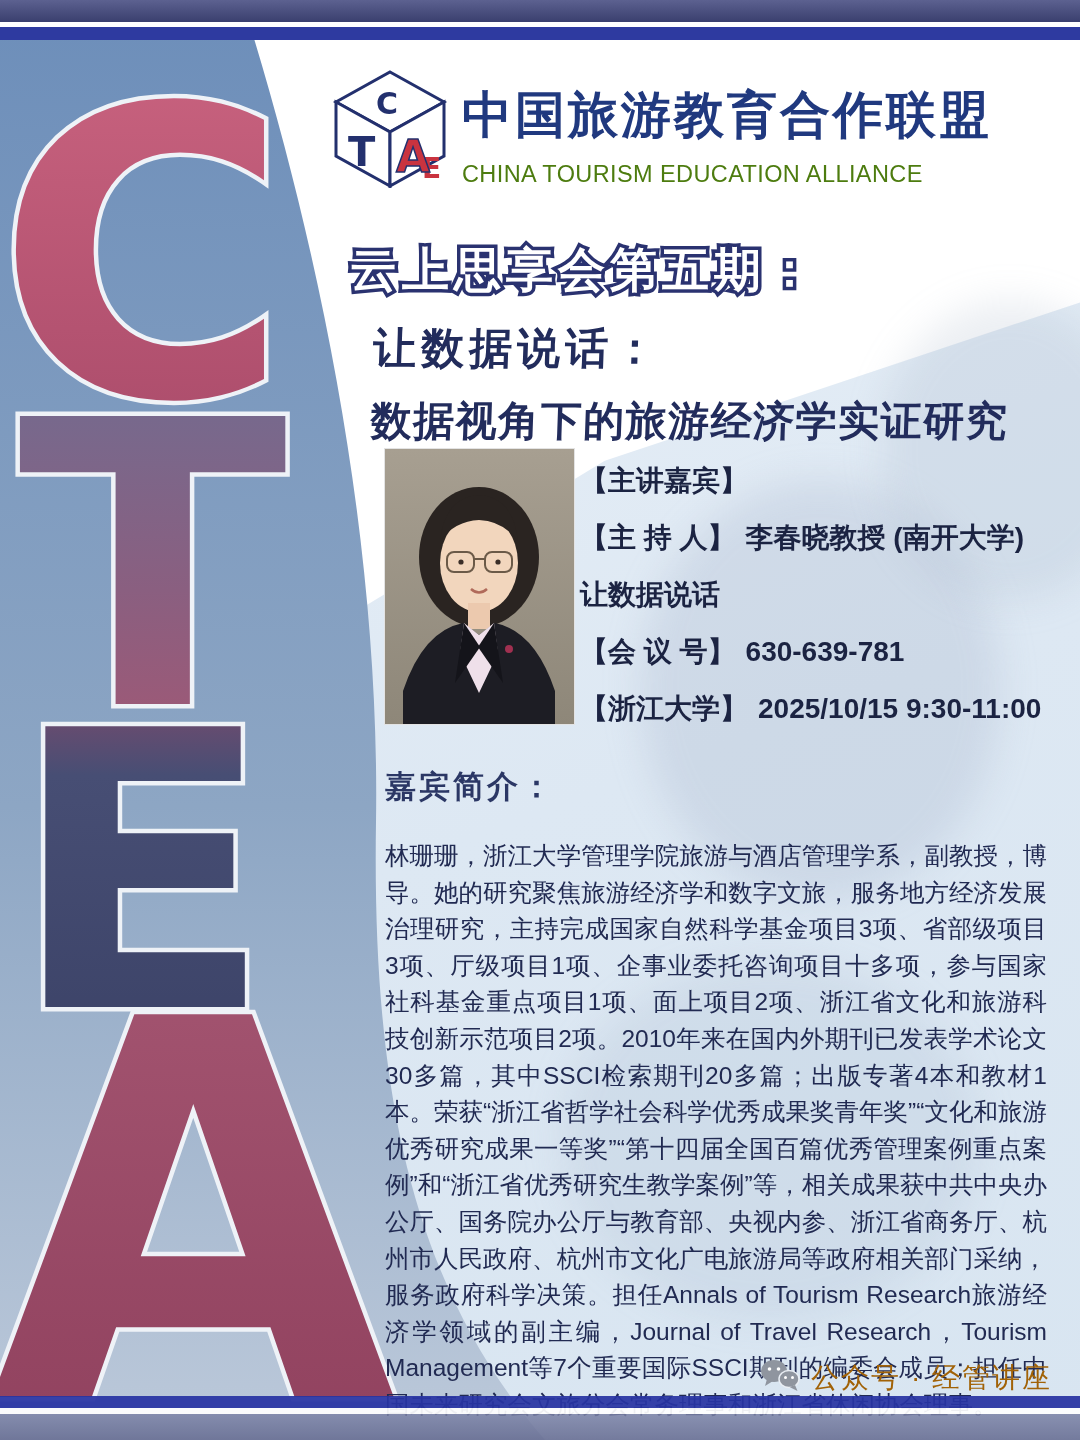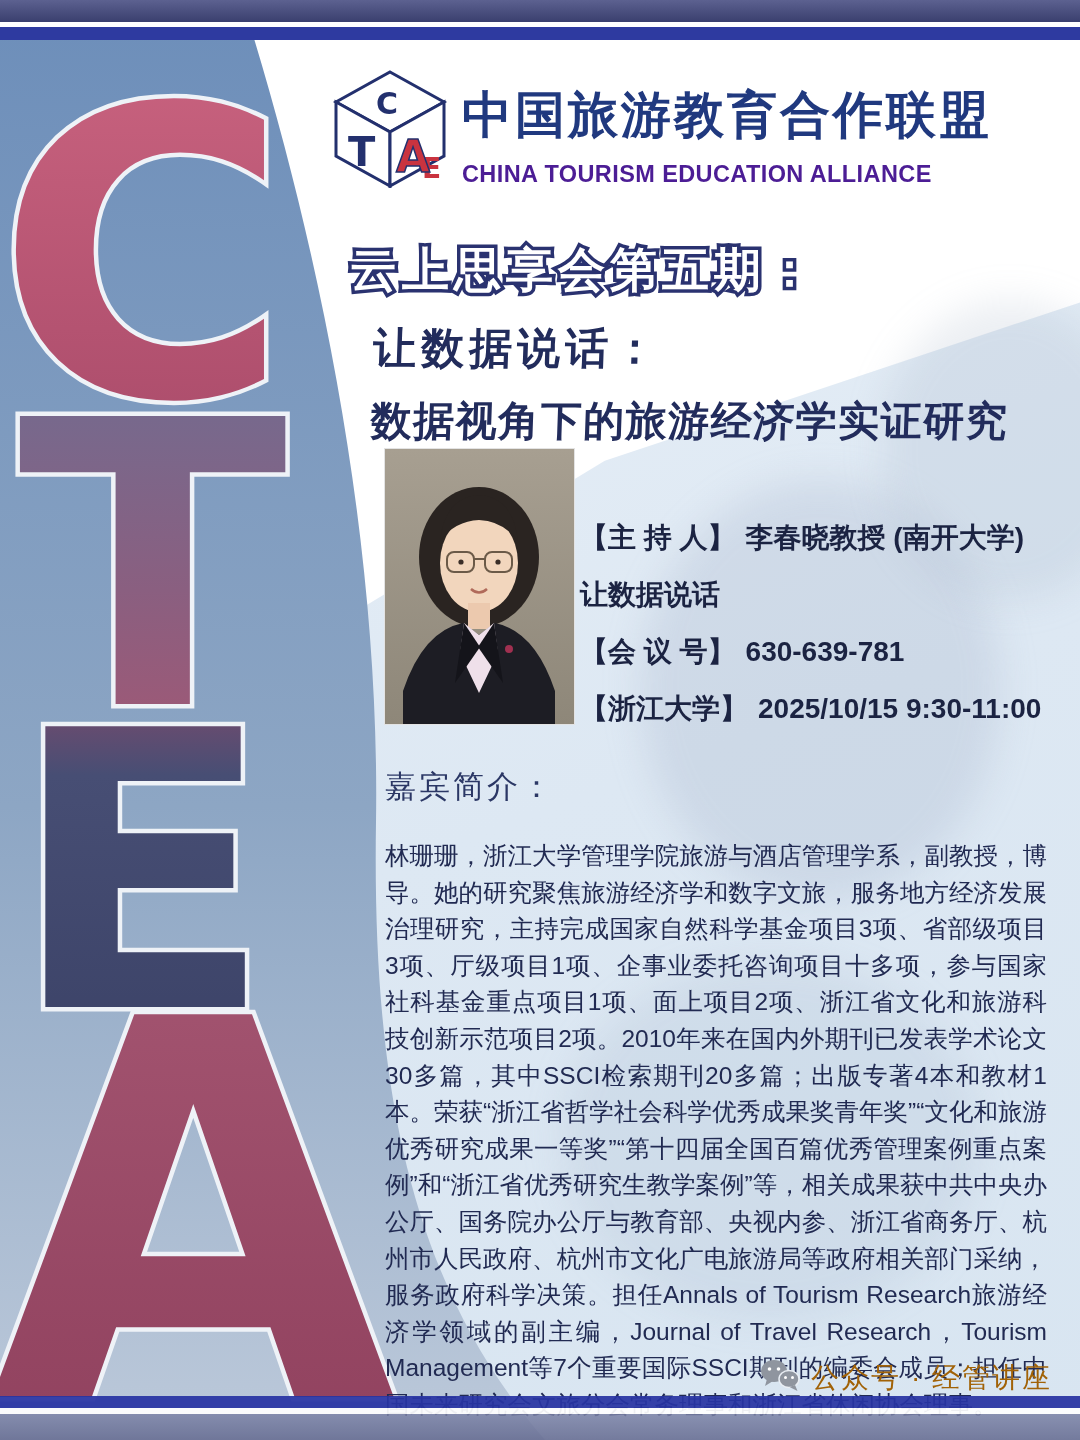--- a/index.html
+++ b/index.html
@@ -25,21 +25,21 @@
   .bar-top-royal { top:27px;  height:13px; background:#2e3aa0; }
   .bar-bot-royal { top:1396px; height:12px; background:rgba(40,52,162,0.93); }
   .bar-bot-white { top:1408px; height:6px;  background:rgba(255,255,255,0.92); }
   .bar-bot-slate { top:1414px; height:26px; background:linear-gradient(180deg,rgba(123,130,166,0.85),rgba(98,104,142,0.85)); }
   
   .left-art { position:absolute; left:0; top:32px; z-index:1; }
   
   .logo { position:absolute; left:330px; top:66px; z-index:4; }
   .header-titles { position:absolute; left:462px; top:82px; z-index:4; }
   .title-cn { font-size:50px; font-weight:bold; color:#20397f; letter-spacing:3px; white-space:nowrap; }
-  .title-en { font-size:23.5px; font-weight:bold; color:#4c1d95; letter-spacing:0.4px; margin-top:12px; white-space:nowrap; }
+  .title-en { font-size:23.5px; font-weight:normal; color:#4d7c0f; letter-spacing:0.4px; margin-top:12px; white-space:nowrap; }
   
   .series { position:absolute; left:346px; top:226px; z-index:4; }
   
   .lecture-title {
     position:absolute; left:372px; top:320px; width:700px; z-index:4;
     font-family:"DejaVu Serif", serif; font-weight:bold; color:#222c5c;
     transform:skewX(-2deg);
   }
   .lt1 { font-size:43px; letter-spacing:5px; white-space:nowrap; }
   .lt2 { font-size:41px; letter-spacing:1.5px; margin-top:16px; white-space:nowrap; }
@@ -48,21 +48,21 @@
     position:absolute; left:385px; top:449px; width:189px; height:275px; z-index:4;
     box-shadow:0 0 0 1px #e3e3e3;
   }
   
   .details { position:absolute; left:580px; top:452px; z-index:4; }
   .drow { display:flex; align-items:center; height:57px; gap:10px; white-space:nowrap; }
   .dlabel, .dvalue { font-size:28px; font-weight:700; color:#1b2342; }
   
   .bio-heading {
     position:absolute; left:385px; top:766px; z-index:4;
-    font-size:31px; font-weight:400; color:#2b3765; letter-spacing:3px;
+    font-size:31px; font-weight:700; color:#2b3765; letter-spacing:3px;
   }
   .bio-text {
     position:absolute; left:385px; top:838px; width:662px; z-index:4;
     font-size:24.5px; line-height:36.6px; font-weight:500; color:#212a52;
     text-align:justify;
   }
   
   .footer {
     position:absolute; left:730px; top:1358px; width:322px; z-index:7;
     display:flex; align-items:center; justify-content:flex-end; gap:10px;
@@ -169,20 +169,21 @@
       <path d="M18,275 L18,242 Q38,182 78,174 L94,186 L110,174 Q150,182 170,242 L170,275 Z" fill="#1d1d24"></path>
       <polygon points="79,174 94,186 109,174 113,204 94,244 75,204" fill="#efe0ea"></polygon>
       <path d="M79,174 L95,198 L70,234 Z" fill="#14141a"></path>
       <path d="M109,174 L93,198 L118,234 Z" fill="#14141a"></path>
       <circle cx="124" cy="200" r="4" fill="#a03050"></circle>
     </svg>
   </div>
 
   <div class="details">
     <div class="drow">
+      <span class="dlabel">【主讲嘉宾】</span>
     </div>
     <div class="drow">
       <span class="dlabel">【主 持 人】</span>
       <span class="dvalue">李春晓教授 (南开大学)</span>
     </div>
     <div class="drow">
       <span class="dvalue">让数据说话</span>
     </div>
     <div class="drow">
       <span class="dlabel">【会 议 号】</span>

